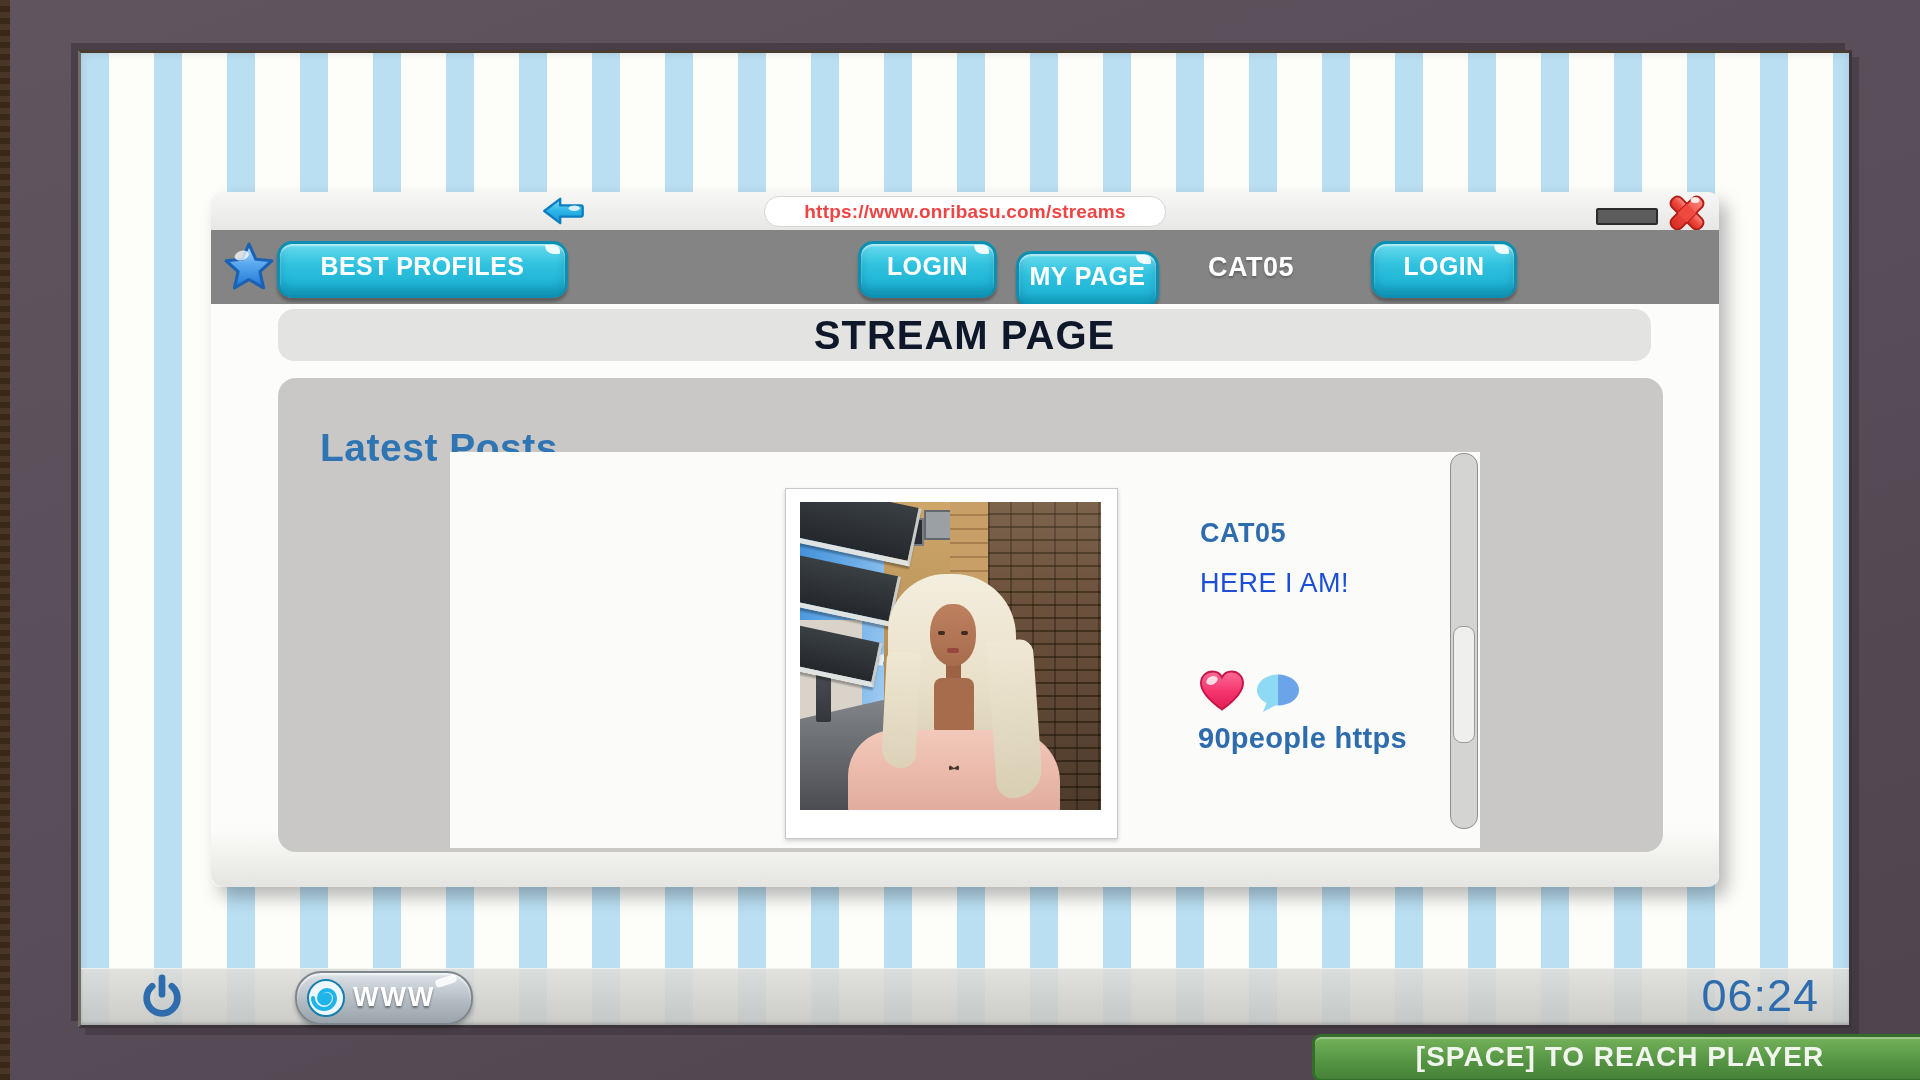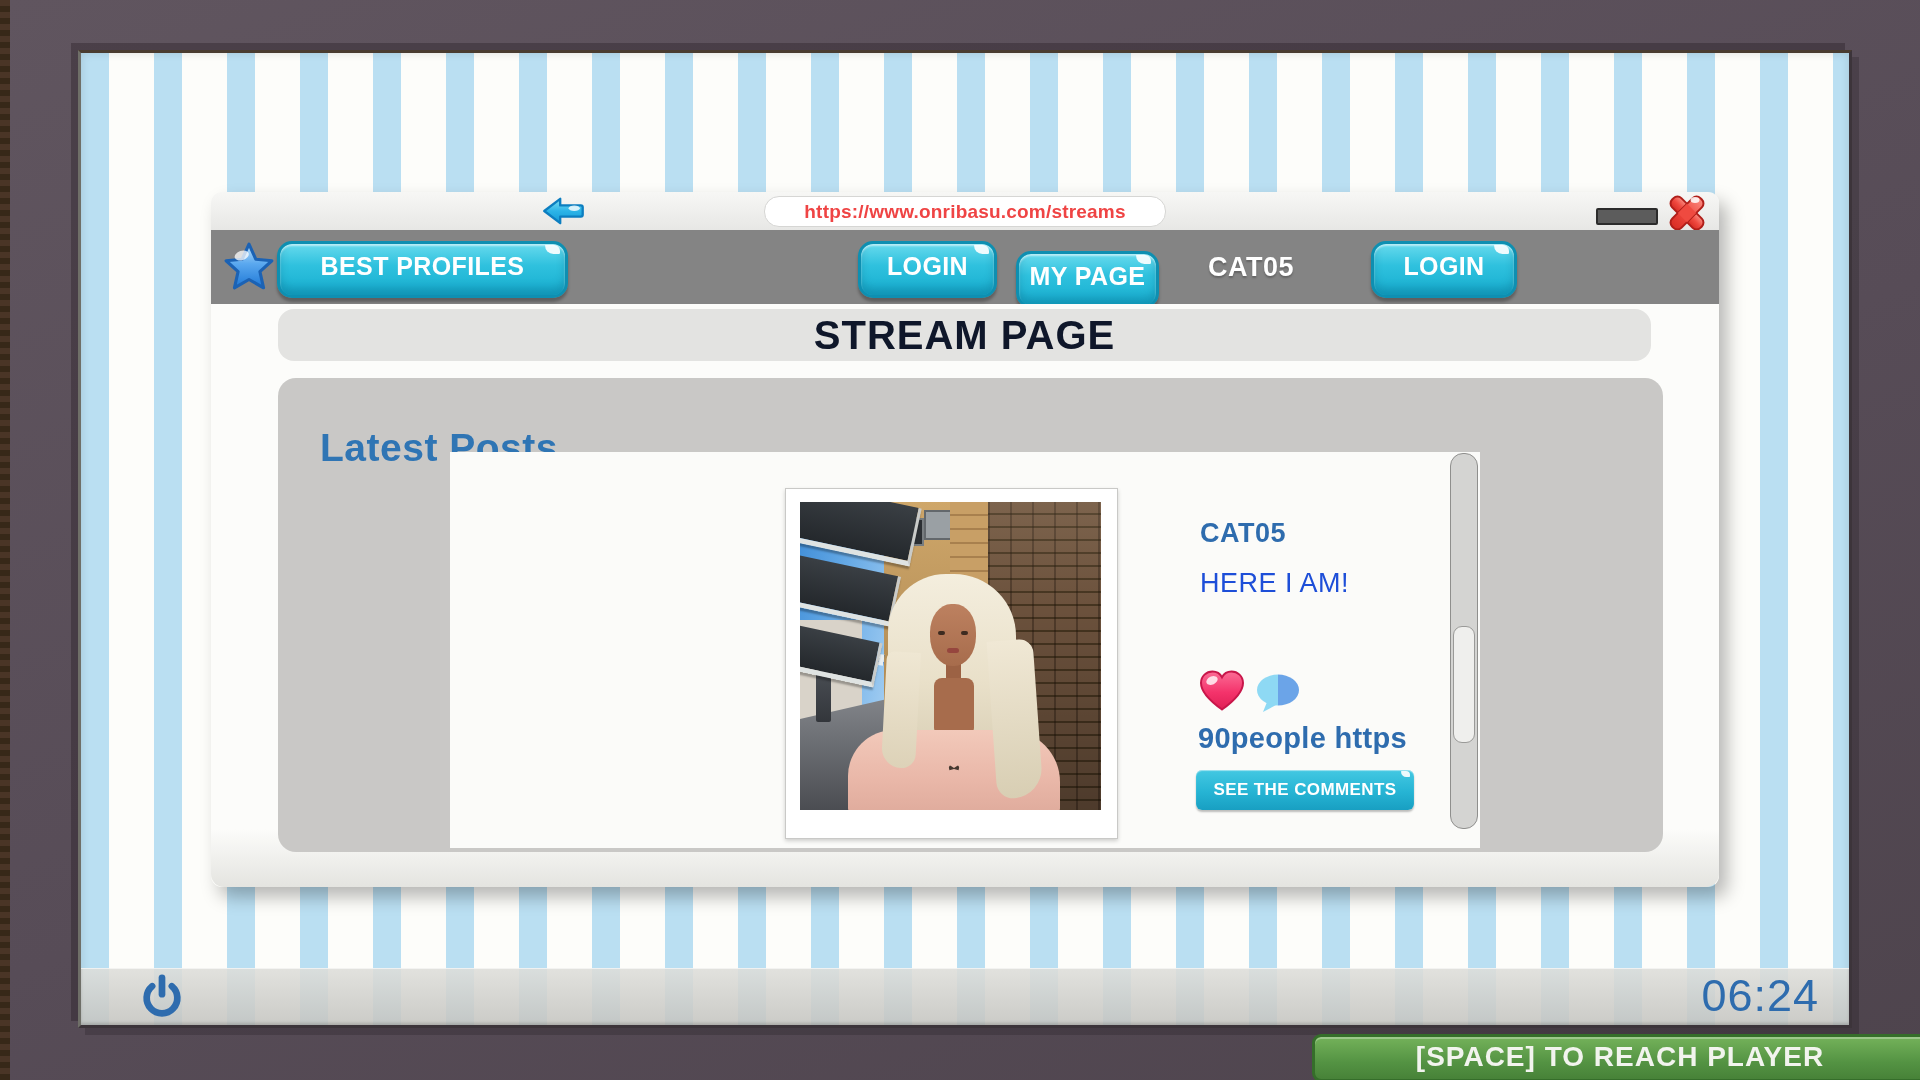--- a/index.html
+++ b/index.html
@@ -280,32 +280,40 @@
                 <stop offset=".5" stop-color="#6ba4e8"></stop>
                     <stop offset="1" stop-color="#6ba4e8"></stop>
               </linearGradient>
                 </defs>
               <ellipse cx="24" cy="18" rx="21" ry="15.5" fill="url(#gb)"></ellipse>
               <path d="M13 30 L9 40 L22 33 Z" fill="#8ed9f4"></path>
             </svg>
           </div>
 
           <div class="post-likes">90people https</div>
-          <button class="comments-btn">SEE THE COMMENTS</button>
         </div>
       </div>
     </div>
 
     <div class="taskbar">
       <div class="power-ico">
         <svg viewBox="0 0 48 48" width="46" height="46">
           <g fill="none" stroke="#2e6cae" stroke-width="7" stroke-linecap="round">
             <path d="M13.7 12.8 A16 16 0 1 0 34.3 12.8"></path>
             <line x1="24" y1="4" x2="24" y2="21"></line>
           </g>
         </svg>
       </div>
+      <div class="www-btn">
+        <div class="www-spiral">
+          <svg viewBox="0 0 40 40" width="40" height="40">
+            <circle cx="20" cy="20" r="18" fill="#eef7fb" stroke="#157fae" stroke-width="2"></circle>
+            <path d="M19 20 a1 1 0 0 1 2 0 a2 2 0 0 1 -4 0 a3.5 3.5 0 0 1 7 0 a5.5 5.5 0 0 1 -11 0 a8 8 0 0 1 16 0 a11 11 0 0 1 -22 0" fill="none" stroke="#1fb4ea" stroke-width="4" stroke-linecap="round"></path>
+          </svg>
+        </div>
+        <div class="www-label">WWW</div>
+      </div>
       <div class="clock">06:24</div>
     </div>
   </div>
 
   <div class="space-hint">[SPACE] TO REACH PLAYER</div>
 </div>
 
 </body></html>

